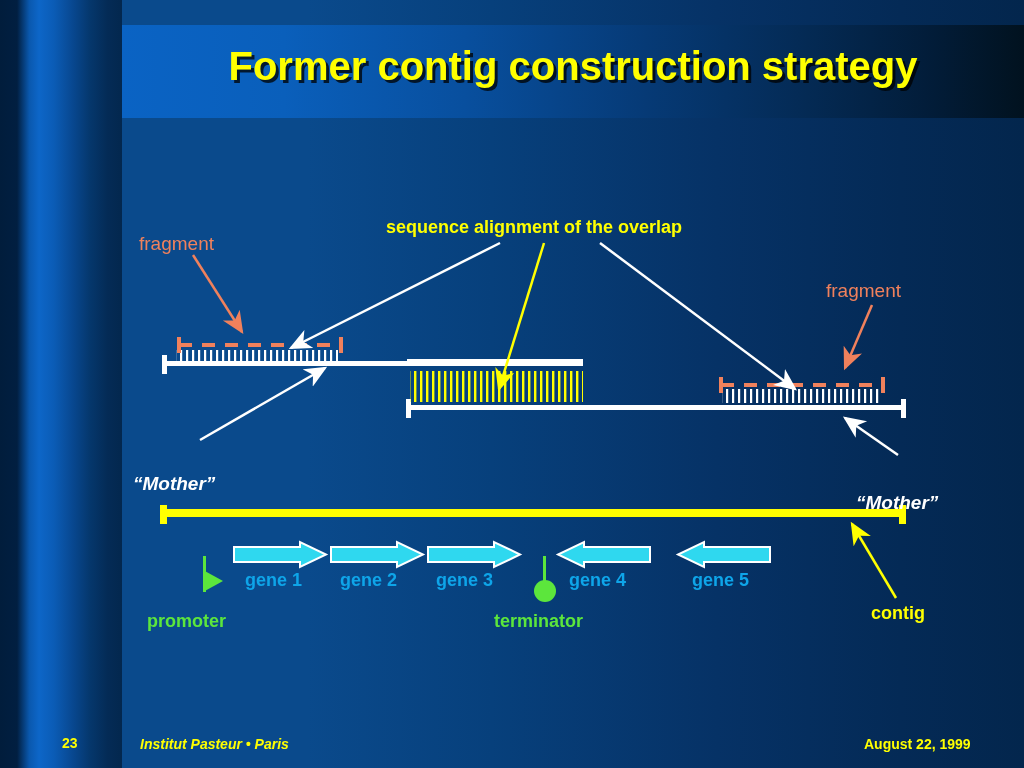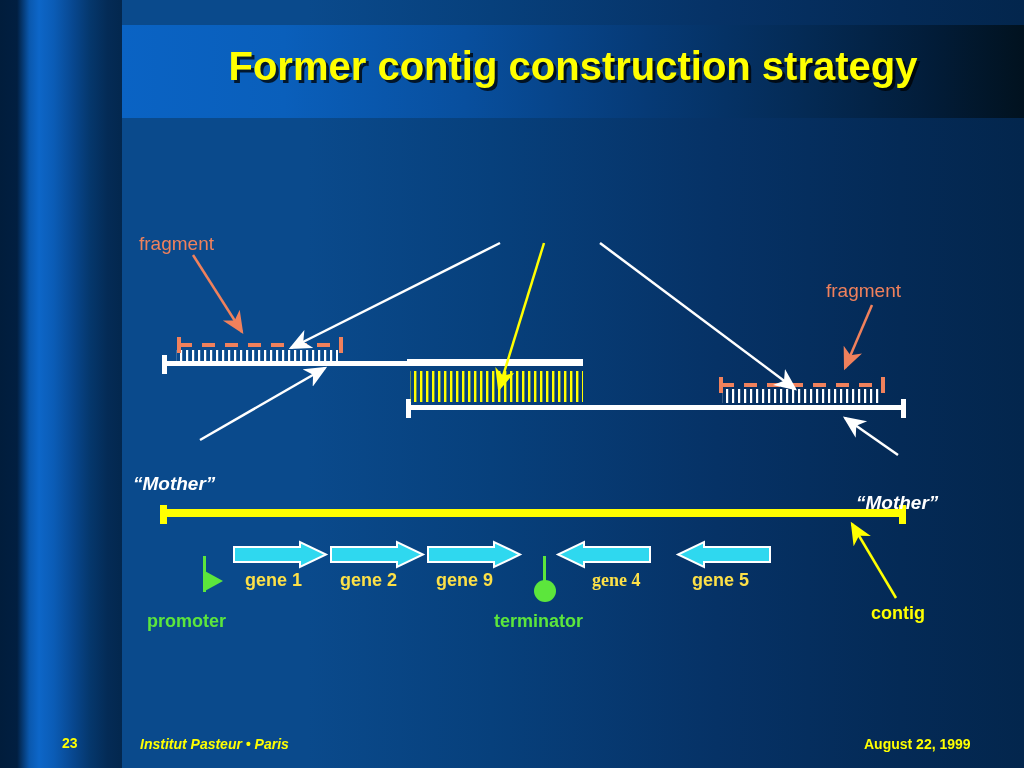--- a/index.html
+++ b/index.html
@@ -34,21 +34,21 @@
     letter-spacing:0px;
     text-shadow:3px 3px 0px rgba(0,0,0,0.75);
     white-space:nowrap;
   }
   
   .lbl{position:absolute;white-space:nowrap;}
   .lbl-orange{color:#f0815c;font-size:19px;}
   .lbl-yellow-b{color:#ffff00;font-size:18px;font-weight:bold;}
   .lbl-yellow{color:#ffff00;font-size:18px;font-weight:bold;}
   .lbl-white-i{color:#ffffff;font-size:19px;font-weight:bold;font-style:italic;margin-top:26px;}
-  .lbl-cyan{color:#fde047;font-size:18px;font-weight:bold;}
+  .lbl-cyan{color:#0ea5e9;font-size:18px;font-weight:bold;}
   .lbl-green{color:#5ce63c;font-size:18px;font-weight:bold;}
 
   
   .footer-num{
     position:absolute;left:62px;top:735px;
     color:#ffff00;font-size:14px;font-weight:bold;
   }
   .footer-org{
     position:absolute;left:140px;top:736px;
     color:#ffff00;font-size:14px;font-weight:bold;font-style:italic;
@@ -182,34 +182,35 @@
     </g>
     <g>
       <path d="M770,547 L704,547 L704,542 L678,554.5 L704,567 L704,562 L770,562 Z" fill="#2fd8ef" stroke="#ffffff" stroke-width="2"></path>
     </g>
   </svg>
 
   <div class="lbl lbl-orange" style="left:139px;top:233px;">fragment</div>
 
   <div class="lbl lbl-orange" style="left:826px;top:280px;">fragment</div>
 
+  <div class="lbl lbl-yellow-b" style="left:386px;top:217px;">sequence alignment of the overlap</div>
 
   <div class="lbl lbl-white-i" style="left:133px;top:447px;">“Mother”</div>
 
   <div class="lbl lbl-white-i" style="left:856px;top:466px;">“Mother”</div>
 
   <div class="lbl lbl-yellow" style="left:871px;top:603px;">contig</div>
 
   <div class="lbl lbl-green" style="left:147px;top:611px;">promoter</div>
 
   <div class="lbl lbl-green" style="left:494px;top:611px;">terminator</div>
 
   <div class="lbl lbl-cyan" style="left:245px;top:570px;">gene 1</div>
   <div class="lbl lbl-cyan" style="left:340px;top:570px;text-align:center;">gene 2</div>
-  <div class="lbl lbl-cyan" style="left:436px;top:570px;">gene 9</div>
-  <div class="lbl lbl-cyan" style="left:592px;top:570px;font-family:Liberation Serif, serif;">gene 4</div>
+  <div class="lbl lbl-cyan" style="left:436px;top:570px;">gene 3</div>
+  <div class="lbl lbl-cyan" style="left:569px;top:570px;">gene 4</div>
   <div class="lbl lbl-cyan" style="left:692px;top:570px;">gene 5</div>
 
   <div class="footer-num">23</div>
   <div class="footer-org">Institut Pasteur • Paris</div>
   <div class="footer-date">August 22, 1999</div>
 
 </div>
 
 </body></html>

